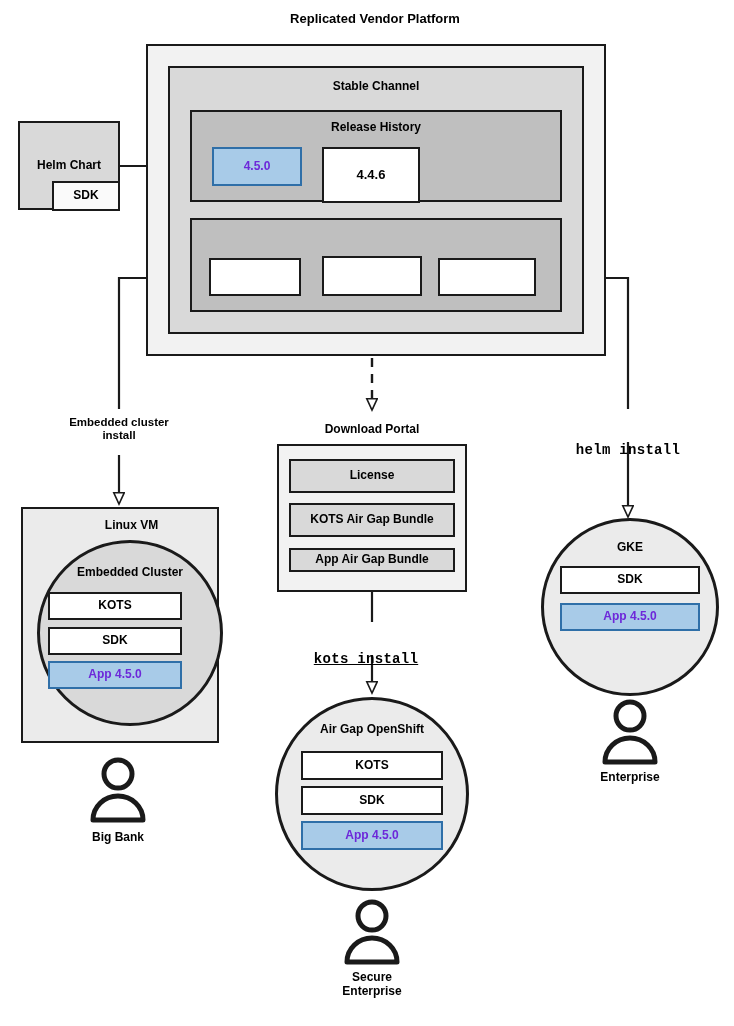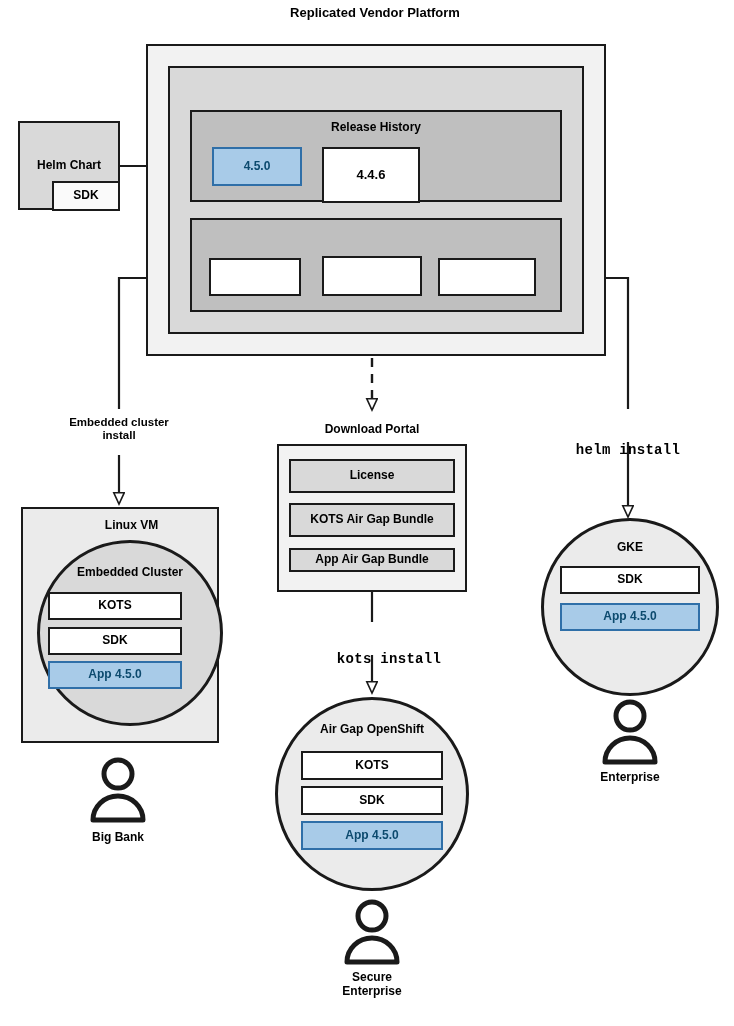--- a/index.html
+++ b/index.html
@@ -14,21 +14,21 @@
   .t11{font-size:11.5px;}
   .t12{font-size:12px;}
   .t13{font-size:13px;}
   .mono{font-family:"Liberation Mono",monospace;font-weight:bold;font-size:14px;letter-spacing:0.3px;margin-top:24px;}
   .fill-outer{background:#f2f2f2;}
   .fill-chan{background:#d9d9d9;}
   .fill-rel{background:#bfbfbf;}
   .fill-white{background:#ffffff;}
   .fill-lgray{background:#ebebeb;}
   .fill-dgray{background:#d9d9d9;}
-  .fill-blue{background:#a8cbe8;border-color:#2f6fa8;color:#0c4a6e;}
+  .fill-blue{background:#a8cbe8;border-color:#2f6fa8;color:#6d28d9;}
   .circ{position:absolute;box-sizing:border-box;border:3px solid #1a1a1a;border-radius:50%;}
 </style>
 </head>
 <body>
 
 <div id="stage">
 
   <svg class="layer">
     <defs>
       <marker id="ar" markerWidth="12" markerHeight="12" refX="10" refY="5" orient="auto" markerUnits="userSpaceOnUse">
@@ -56,46 +56,47 @@
       <path d="M535,278 L628,278 L628,409" stroke="#1a1a1a" stroke-width="2.2" fill="none"></path>
       <path d="M628,442 L628,516" stroke="#1a1a1a" stroke-width="2.2" fill="none" marker-end="url(#arh)"></path>
     </g>
 
     <g>
       <path d="M372,592 L372,622" stroke="#1a1a1a" stroke-width="2.2" fill="none"></path>
       <path d="M372,655 L372,692" stroke="#1a1a1a" stroke-width="2.2" fill="none" marker-end="url(#arh)"></path>
     </g>
   </svg>
 
-  <div class="lbl t13" style="left:190px;top:6px;width:370px;">Replicated Vendor Platform</div>
+  <div class="lbl t13" style="left:190px;top:12px;width:370px;">Replicated Vendor Platform</div>
 
   <div class="box bord fill-outer" style="left:146px;top:44px;width:460px;height:312px;"></div>
 
   <div class="box bord fill-chan" style="left:168px;top:66px;width:416px;height:268px;"></div>
+  <div class="lbl t12" style="left:168px;top:80px;width:416px;">Stable Channel</div>
 
   <div class="box bord fill-rel" style="left:190px;top:110px;width:372px;height:92px;"></div>
   <div class="lbl t12" style="left:190px;top:121px;width:372px;">Release History</div>
 
   <div class="box bord t12 fill-blue" style="left:212px;top:147px;width:90px;height:39px;">4.5.0</div>
   <div class="box bord t13 fill-white" style="left:322px;top:147px;width:98px;height:56px;">4.4.6</div>
 
   <div class="box bord fill-rel" style="left:190px;top:218px;width:372px;height:94px;"></div>
   <div class="lbl t12" style="left:190px;top:230px;width:372px;margin-top:30px;">Customers</div>
 
   <div class="box bord t12 fill-white" style="left:209px;top:258px;width:92px;height:38px;"></div>
   <div class="box bord t12 fill-white" style="left:322px;top:256px;width:100px;height:40px;white-space:pre-line;"></div>
   <div class="box bord t12 fill-white" style="left:438px;top:258px;width:98px;height:38px;"></div>
 
   <div class="box bord fill-chan" style="left:18px;top:121px;width:102px;height:89px;"></div>
   <div class="lbl t12" style="left:18px;top:159px;width:102px;">Helm Chart</div>
   <div class="box bord t12 fill-white" style="left:52px;top:181px;width:68px;height:30px;background:#fafafa;">SDK</div>
 
   <div class="lbl t11" style="left:44px;top:416px;width:150px;white-space:pre-line;">Embedded cluster
 install</div>
-  <div class="lbl mono" style="left:314px;top:627px;width:150px;">kots install</div>
+  <div class="lbl mono" style="left:291px;top:627px;width:150px;text-decoration:underline;">kots install</div>
   <div class="lbl mono" style="left:553px;top:418px;width:150px;">helm install</div>
 
   <div class="lbl t12" style="left:297px;top:423px;width:150px;">Download Portal</div>
   <div class="box bord fill-outer" style="left:277px;top:444px;width:190px;height:148px;"></div>
   <div class="box bord t12 fill-dgray" style="left:289px;top:503px;width:166px;height:34px;">KOTS Air Gap Bundle</div>
   <div class="box bord t12 fill-dgray" style="left:289px;top:459px;width:166px;height:34px;">License</div>
   <div class="box bord t12 fill-dgray" style="left:289px;top:548px;width:166px;height:24px;">App Air Gap Bundle</div>
 
   <div class="box bord fill-lgray" style="left:21px;top:507px;width:198px;height:236px;"></div>
   <div class="lbl t12" style="left:21px;top:519px;width:221px;">Linux VM</div>

